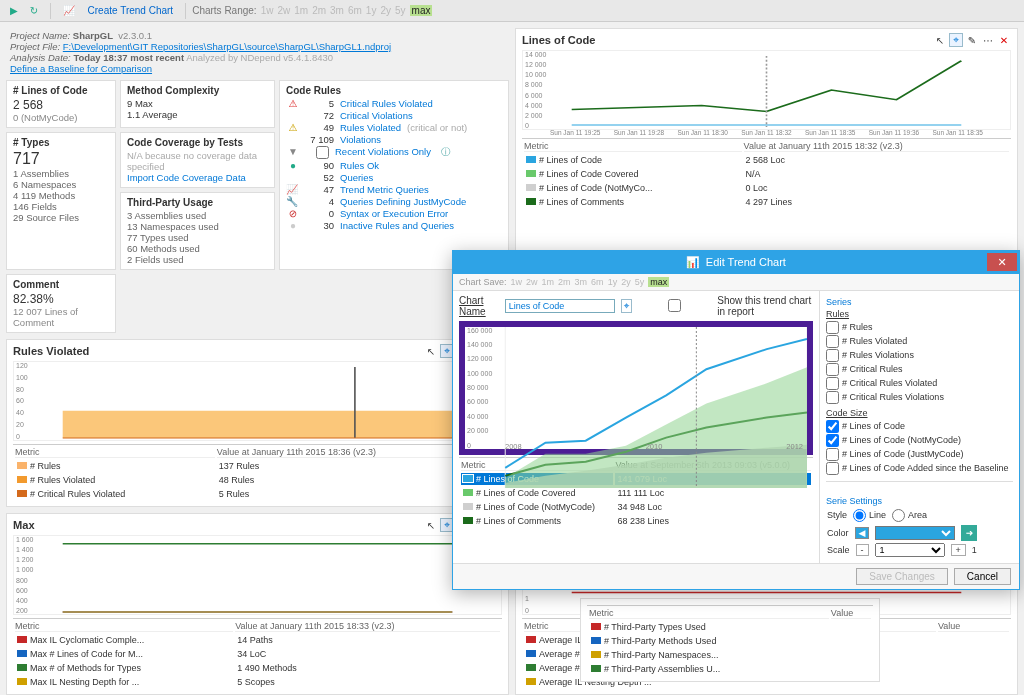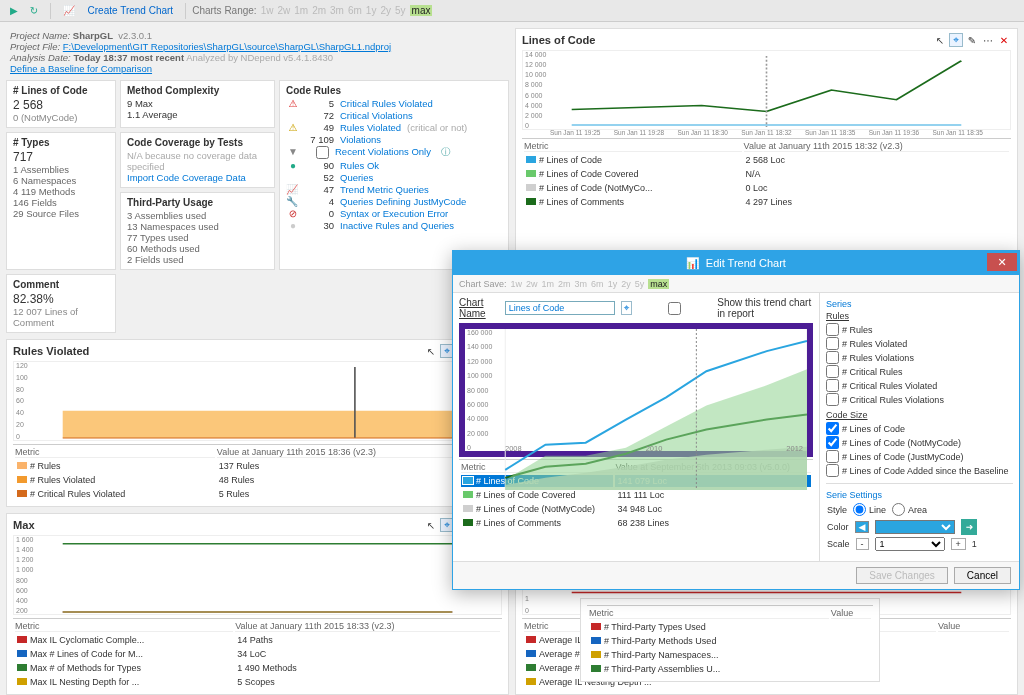--- a/index.html
+++ b/index.html
@@ -62,21 +62,21 @@
   .modal-right .hdr { color:#0078d7; margin:2px 0; }
   .modal-right label { display:flex; align-items:center; gap:3px; margin:1px 0;}
   .modal-footer { height:28px; display:flex; align-items:center; justify-content:flex-end; gap:6px; padding:0 8px; background:#f7f7f7; border-top:1px solid #ddd;}
   .btn { padding:2px 12px; border:1px solid #aaa; background:#f0f0f0; font-size:10px; cursor:pointer;}
   .btn.disabled { color:#bbb; }
 
   .chart-big { height:134px; border:6px solid #4c1d95; position:relative; margin:0 0;}
   .chart-name-row { display:flex; align-items:center; gap:6px; margin-bottom:4px;}
   .chart-name-row input { border:1px solid #7ab; padding:1px 3px; font-size:9px; width:110px; color:#0078d7;}
   .chart-name-row .cb { margin-left:auto; display:flex; align-items:center; gap:3px;}
-  .serie-settings { border-top:1px solid #ddd; margin-top:6px; padding-top:4px; font-size:9px;}
+  .serie-settings { border-top:1px solid #ddd; margin-top:6px; padding-top:12px; font-size:9px;}
   .serie-settings .srow { display:flex; align-items:center; gap:6px; margin:2px 1px;}
   .serie-settings select { font-size:9px; }
   .serie-settings .goarrow { background:#3a9; color:#fff; width:16px; height:16px; display:flex; align-items:center; justify-content:center;}
 
   .plot-grid-2x2 { display:grid; grid-template-columns: 1fr 1fr; grid-auto-rows: min-content; gap:6px; }
 
   
   .metric-table tr.sel td { background:#0078d7; color:#fff; }
   .metric-table tr.sel .swatch { outline:1px solid #fff; }
 </style>
@@ -185,21 +185,21 @@
             </div>
             <div class="rule-row">
               <span class="ico-col" style="color:#ccc">●</span>
               <span class="num">30</span>
               <span class="txt">Inactive Rules and Queries</span>
             </div>
           </div>
       </div>
       <div class="tile" style="grid-row:span 2">
         <h3># Types</h3>
-        <div style="font-size:12px">717</div>
+        <div style="font-size:16px">717</div>
         <div id="types-rows" style="color:#666">
             <div>1  Assemblies</div>
             <div>6  Namespaces</div>
             <div>4 119  Methods</div>
             <div>146  Fields</div>
             <div>29  Source Files</div>
           </div>
       </div>
       <div class="tile">
         <h3>Code Coverage by Tests</h3>

